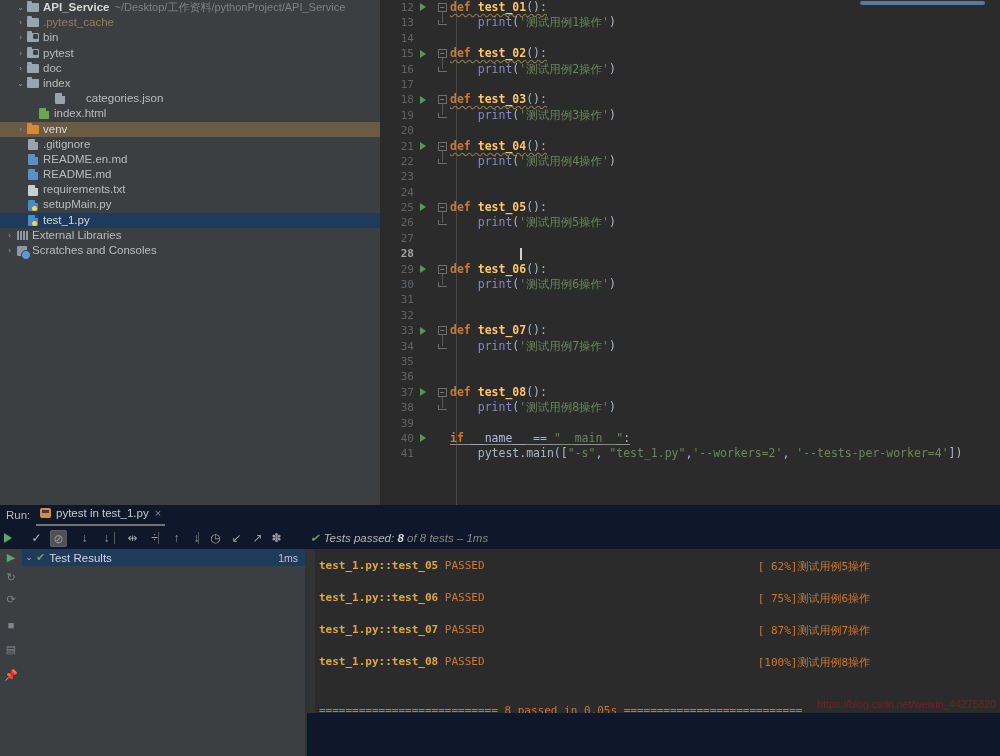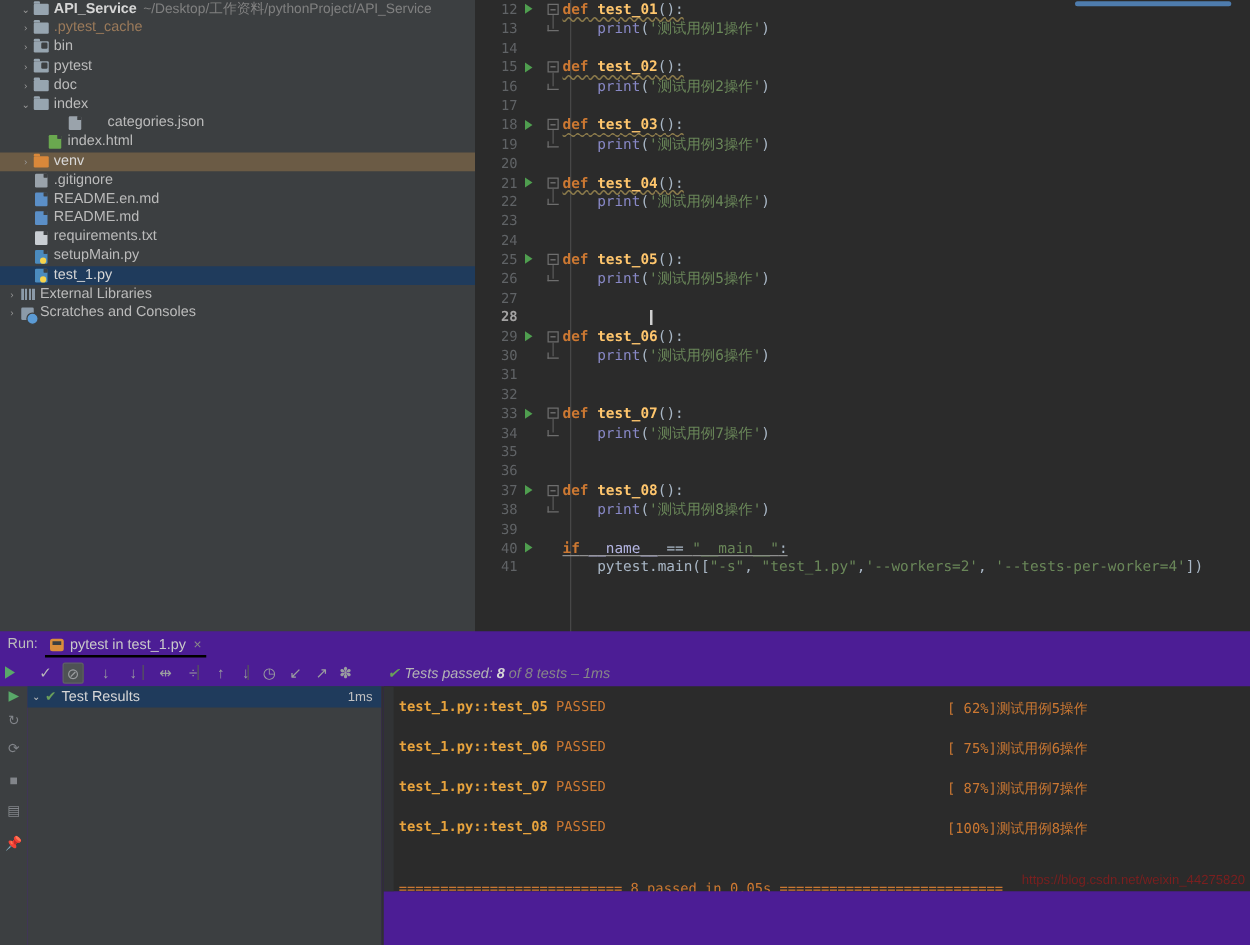--- a/index.html
+++ b/index.html
@@ -95,25 +95,25 @@
   .dunder { color:#b5b6e3; }
   .wavy { text-decoration:underline; text-decoration-style:wavy;
           text-decoration-color:#8b7a4a; text-underline-offset:2px; }
   .uline { text-decoration:underline; text-decoration-color:#8f8f8f;
            text-underline-offset:2px; }
   .caret { position:absolute; left:70px; top:1.5px; width:1.5px; height:12px;
            background:#d0d0d0; }
 
   
   #runpanel { position:absolute; left:0; top:505px; width:1000px; height:251px;
-              background:#4c1d95;padding-left:29px; }
+              background:#0f172a;padding-left:29px; }
   #runtabbar { position:absolute; left:0; top:0; width:1000px; height:22px; }
   #run-label { position:absolute; left:6px; top:4px; font-size:11.5px; color:#bbb; }
   #run-tab { position:absolute; left:36px; top:2px; height:19px;
-             display:flex; align-items:center; border-bottom:2px solid #000000;
+             display:flex; align-items:flex-start; border-bottom:2px solid #737373;
              padding:0 4px; }
   #run-tab .tabic { width:12px; height:12px; margin-right:4px; position:relative; }
   .pytest-ic { position:absolute; left:0; top:1px; width:11px; height:10px;
                background:#d98d3c; border-radius:2px; }
   .pytest-ic:after { content:""; position:absolute; left:2px; top:2px;
                width:7px; height:3px; background:#3c3f41; }
   #run-tab .tablbl { font-size:11.5px; color:#c9c9c9; }
   #run-tab .tabx { margin-left:6px; font-size:11px; color:#8a8a8a; }
 
   #toolbar { position:absolute; left:0; top:22px; width:1000px; height:22px; }

